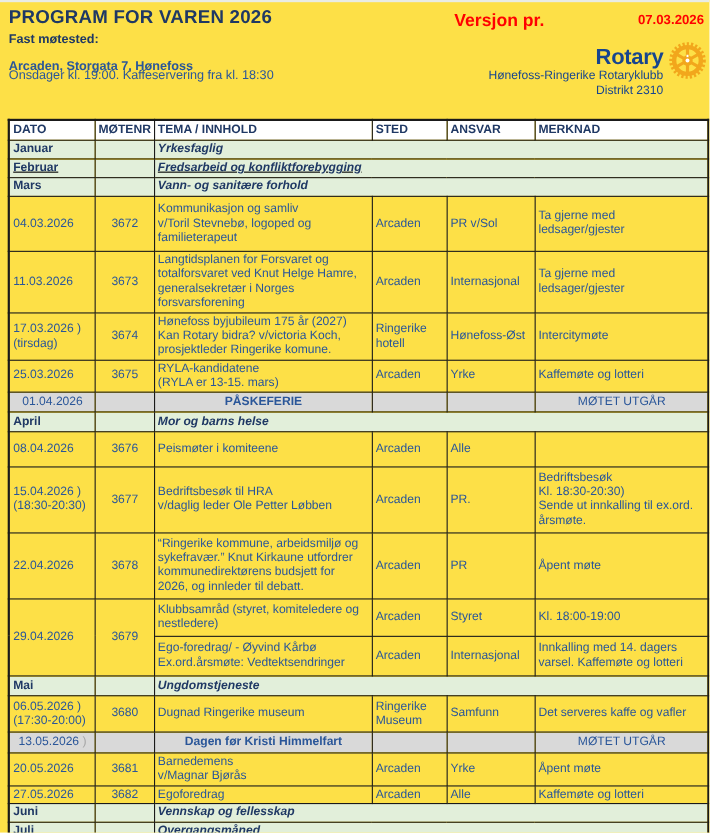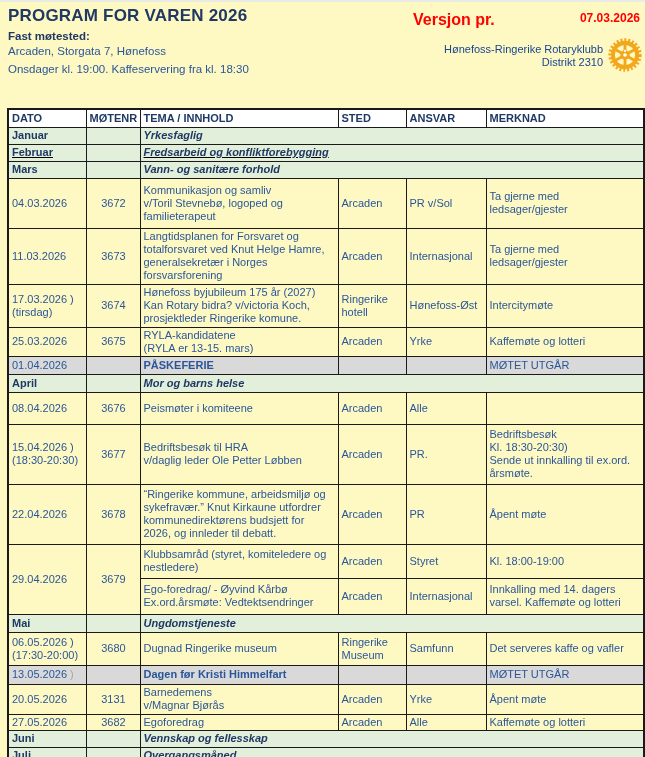--- a/index.html
+++ b/index.html
@@ -12,40 +12,40 @@
     --logo-blue: #17458f;
     --border: #1a1a1a;
     --note-gray: #a6a6a6;
   }
   * { box-sizing: border-box; }
   html, body { margin: 0; padding: 0; background: #ffffff; }
   .page {
     position: relative;
     width: 645px;
     height: 757px;
-    background: #fef9c3;
+    background: #fde047;
     overflow: hidden;
     font-family: "Liberation Sans", sans-serif;
   }
   .top-edge {
     position: absolute; top: 0; left: 0; width: 645px; height: 2px;
     background: #e9ece4;
   }
   .page-title {
     position: absolute; left: 8px; top: 6px;
     font-size: 17px; font-weight: bold; color: var(--title-blue);
     letter-spacing: 0.2px;
   }
   .meeting-place-label {
     position: absolute; left: 8px; top: 30px;
     font-size: 11.5px; font-weight: bold; color: var(--title-blue);
   }
   .meeting-place {
-    position: absolute; left: 8px; top: 45px;
-    font-size: 11.5px; color: var(--text-blue);
+    position: absolute; left: 8px; top: 55px;
+    font-size: 11.5px; color: var(--text-blue); font-weight: bold;
   }
   .meeting-time {
     position: absolute; left: 8px; top: 63px;
     font-size: 11.5px; color: var(--text-blue);
   }
   .version-label {
     position: absolute; left: 413px; top: 11px;
     font-size: 16px; font-weight: bold; color: var(--red);
   }
   .version-date {
@@ -81,40 +81,41 @@
     overflow: hidden;
     text-align: left;
   }
   .program-table th {
     font-weight: bold; color: var(--title-blue); background: #ffffff;
   }
   td.nr { text-align: center; }
   tr.month td { background: var(--month-bg); }
   tr.month td.dato { font-weight: bold; color: var(--title-blue); }
   tr.month td.theme { font-weight: bold; font-style: italic; color: var(--title-blue); }
-  tr.cancelled td { background: var(--cancelled-bg); }
+  tr.cancelled td { background: var(--cancelled-bg); text-align: center; }
   tr.cancelled td.tema { font-weight: bold; }
   .note-gray { color: var(--note-gray); }
 </style>
 </head>
 <body>
 
 <div class="page">
   <div class="top-edge"></div>
 
   <div class="page-title">PROGRAM FOR VAREN 2026</div>
   <div class="version-label">Versjon pr.</div>
   <div class="version-date">07.03.2026</div>
 
   <div class="meeting-place-label">Fast møtested:</div>
   <div class="meeting-place">Arcaden, Storgata 7, Hønefoss</div>
   <div class="meeting-time">Onsdager kl. 19:00. Kaffeservering fra kl. 18:30</div>
 
   <div class="logo">
     <div class="logo-text">
+      <div class="rotary-brand">Rotary</div>
       <div class="rotary-club">Hønefoss-Ringerike Rotaryklubb</div>
       <div class="rotary-district">Distrikt 2310</div>
     </div>
     <svg class="wheel" viewBox="0 0 40 40">
       <g stroke="#f2a71c" fill="none">
         <circle cx="20" cy="20" r="16.5" stroke-width="4" stroke-dasharray="2.2 2.05"></circle>
         <circle cx="20" cy="20" r="13.5" stroke-width="4.5"></circle>
         <g stroke-width="3.2">
           <line x1="20" y1="20" x2="20" y2="7"></line>
           <line x1="20" y1="20" x2="31.3" y2="13.5"></line>
@@ -289,21 +290,21 @@
         <tr class="cancelled" style="height: 19px;">
           <td class="dato">13.05.2026<span class="note-gray"> )</span></td>
           <td class="nr"></td>
           <td class="tema">Dagen før Kristi Himmelfart</td>
           <td class="sted"></td>
           <td class="ansvar"></td>
           <td class="merknad">MØTET UTGÅR</td>
         </tr>
         <tr class="meeting" style="height: 30px;">
           <td class="dato">20.05.2026</td>
-          <td class="nr">3131</td>
+          <td class="nr">3681</td>
           <td class="tema">Barnedemens
 v/Magnar Bjørås</td>
           <td class="sted">Arcaden</td>
           <td class="ansvar">Yrke</td>
           <td class="merknad">Åpent møte</td>
         </tr>
         <tr class="meeting" style="height: 16px;">
           <td class="dato">27.05.2026</td>
           <td class="nr">3682</td>
           <td class="tema">Egoforedrag</td>

